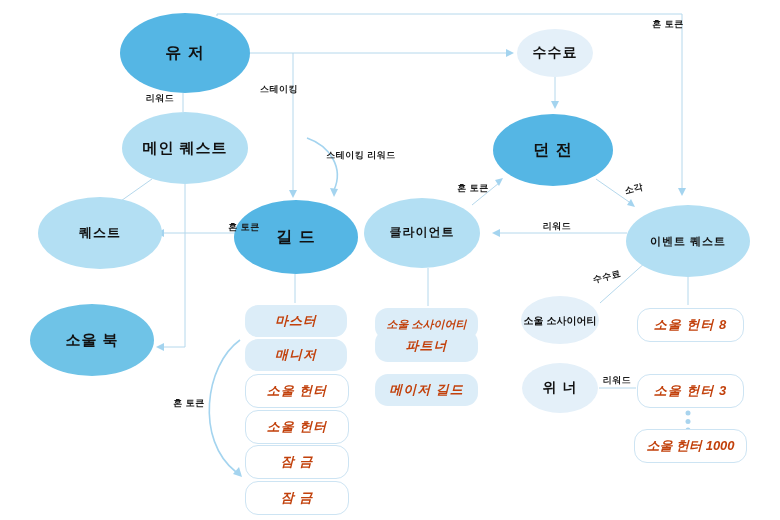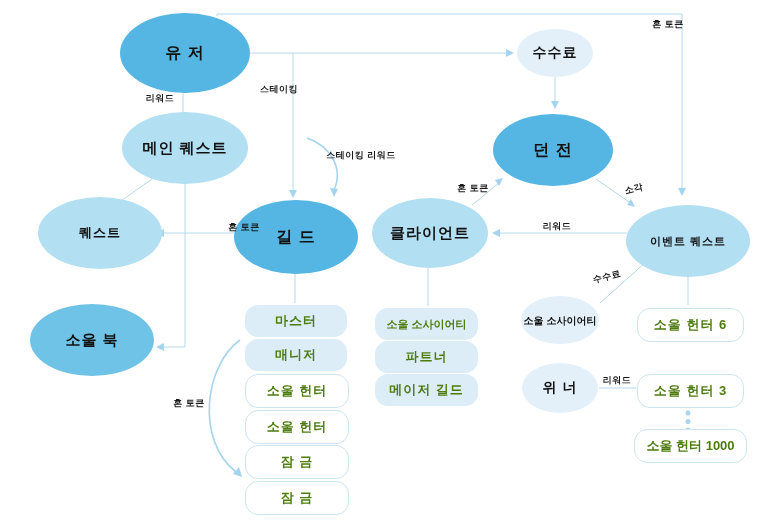--- a/index.html
+++ b/index.html
@@ -12,21 +12,21 @@
     position:absolute;border-radius:50%;display:flex;align-items:center;justify-content:center;
     font-weight:bold;color:#111;letter-spacing:1px;text-align:left;line-height:1.1;
   }
   .node.dark{background:#55b6e4;}
   .node.medium{background:#6fc3e7;}
   .node.light{background:#b3dff3;}
   .node.pale{background:#e4f0f9;}
   .box{
     position:absolute;width:102px;height:32px;border-radius:13px;
     display:flex;align-items:center;justify-content:center;
-    font-weight:bold;font-size:13px;color:#4d7c0f;letter-spacing:1px;background:#dcedf8;
+    font-weight:bold;font-size:13px;color:#c2410c;letter-spacing:1px;background:#dcedf8;font-style:italic;
   }
   .box.outline{background:#ffffff;border:1.5px solid #cde4f3;}
   .edge-label{
     position:absolute;transform:translate(-50%,-50%);
     font-size:9px;font-weight:bold;color:#1a1a1a;white-space:nowrap;letter-spacing:0.5px;
   }
   .edge-label.tilt{transform:translate(-50%,-50%) rotate(-14deg);}
 </style>
 </head>
 <body>
@@ -93,39 +93,39 @@
       <circle cx="688" cy="430" r="2.5"></circle>
       <circle cx="688" cy="438.5" r="2.5"></circle>
     </g>
   </svg>
 
   <div class="node dark" style="left:120px;top:13px;width:130px;height:80px;font-size:16px">유 저</div>
   <div class="node pale" style="left:517px;top:29px;width:76px;height:48px;font-size:14px">수수료</div>
   <div class="node light" style="left:122px;top:112px;width:126px;height:72px;font-size:15px">메인 퀘스트</div>
   <div class="node light" style="left:38px;top:197px;width:124px;height:72px;font-size:13px">퀘스트</div>
   <div class="node dark" style="left:234px;top:200px;width:124px;height:74px;font-size:16px">길 드</div>
-  <div class="node light" style="left:372px;top:198px;width:116px;height:70px;font-size:15px">클라이언트</div>
+  <div class="node light" style="left:364px;top:198px;width:116px;height:70px;font-size:12px">클라이언트</div>
   <div class="node dark" style="left:493px;top:114px;width:120px;height:72px;font-size:16px">던 전</div>
   <div class="node light" style="left:626px;top:205px;width:124px;height:72px;font-size:11px">이벤트 퀘스트</div>
   <div class="node medium" style="left:30px;top:304px;width:124px;height:72px;font-size:15px">소울 북</div>
   <div class="node pale" style="left:521px;top:296px;width:78px;height:48px;font-size:10px;letter-spacing:0">소울 소사이어티</div>
   <div class="node pale" style="left:522px;top:363px;width:76px;height:50px;font-size:14px">위 너</div>
 
   <div class="box" style="left:245px;top:305px">마스터</div>
   <div class="box" style="left:245px;top:339px">매니저</div>
   <div class="box outline" style="left:245px;top:374px">소울 헌터</div>
   <div class="box outline" style="left:245px;top:410px">소울 헌터</div>
   <div class="box outline" style="left:245px;top:445px">잠 금</div>
   <div class="box outline" style="left:245px;top:481px">잠 금</div>
 
   <div class="box" style="left:375px;top:308px;width:103px;font-size:11px;letter-spacing:0">소울 소사이어티</div>
-  <div class="box" style="left:375px;top:341px;width:103px">파트너</div>
+  <div class="box" style="left:375px;top:330px;width:103px">파트너</div>
   <div class="box" style="left:375px;top:374px;width:103px">메이저 길드</div>
 
-  <div class="box outline" style="left:637px;top:308px;width:105px">소울 헌터 6</div>
+  <div class="box outline" style="left:637px;top:308px;width:105px">소울 헌터 8</div>
   <div class="box outline" style="left:637px;top:374px;width:105px">소울 헌터 3</div>
   <div class="box outline" style="left:634px;top:429px;width:111px;letter-spacing:0">소울 헌터 1000</div>
 
   <span class="edge-label" style="left:160px;top:98px">리워드</span>
   <span class="edge-label" style="left:279px;top:89px">스테이킹</span>
   <span class="edge-label" style="left:361px;top:155px">스테이킹 리워드</span>
   <span class="edge-label" style="left:668px;top:24px">혼 토큰</span>
   <span class="edge-label" style="left:244px;top:227px">혼 토큰</span>
   <span class="edge-label" style="left:473px;top:188px">혼 토큰</span>
   <span class="edge-label" style="left:189px;top:403px">혼 토큰</span>

